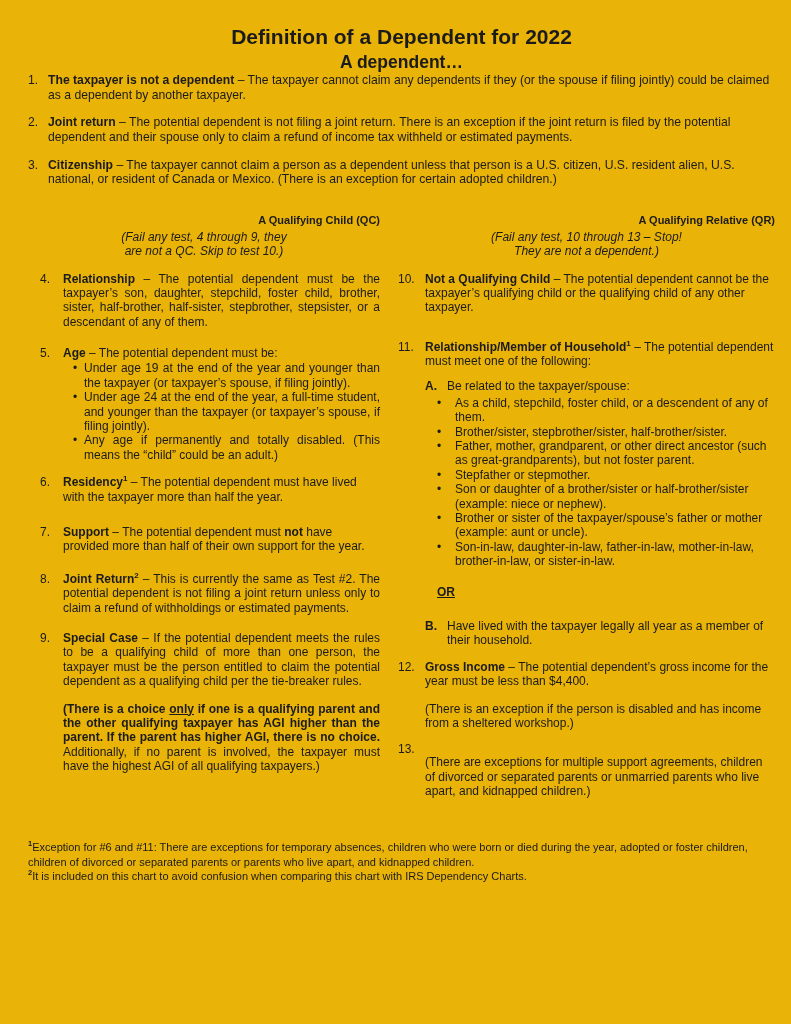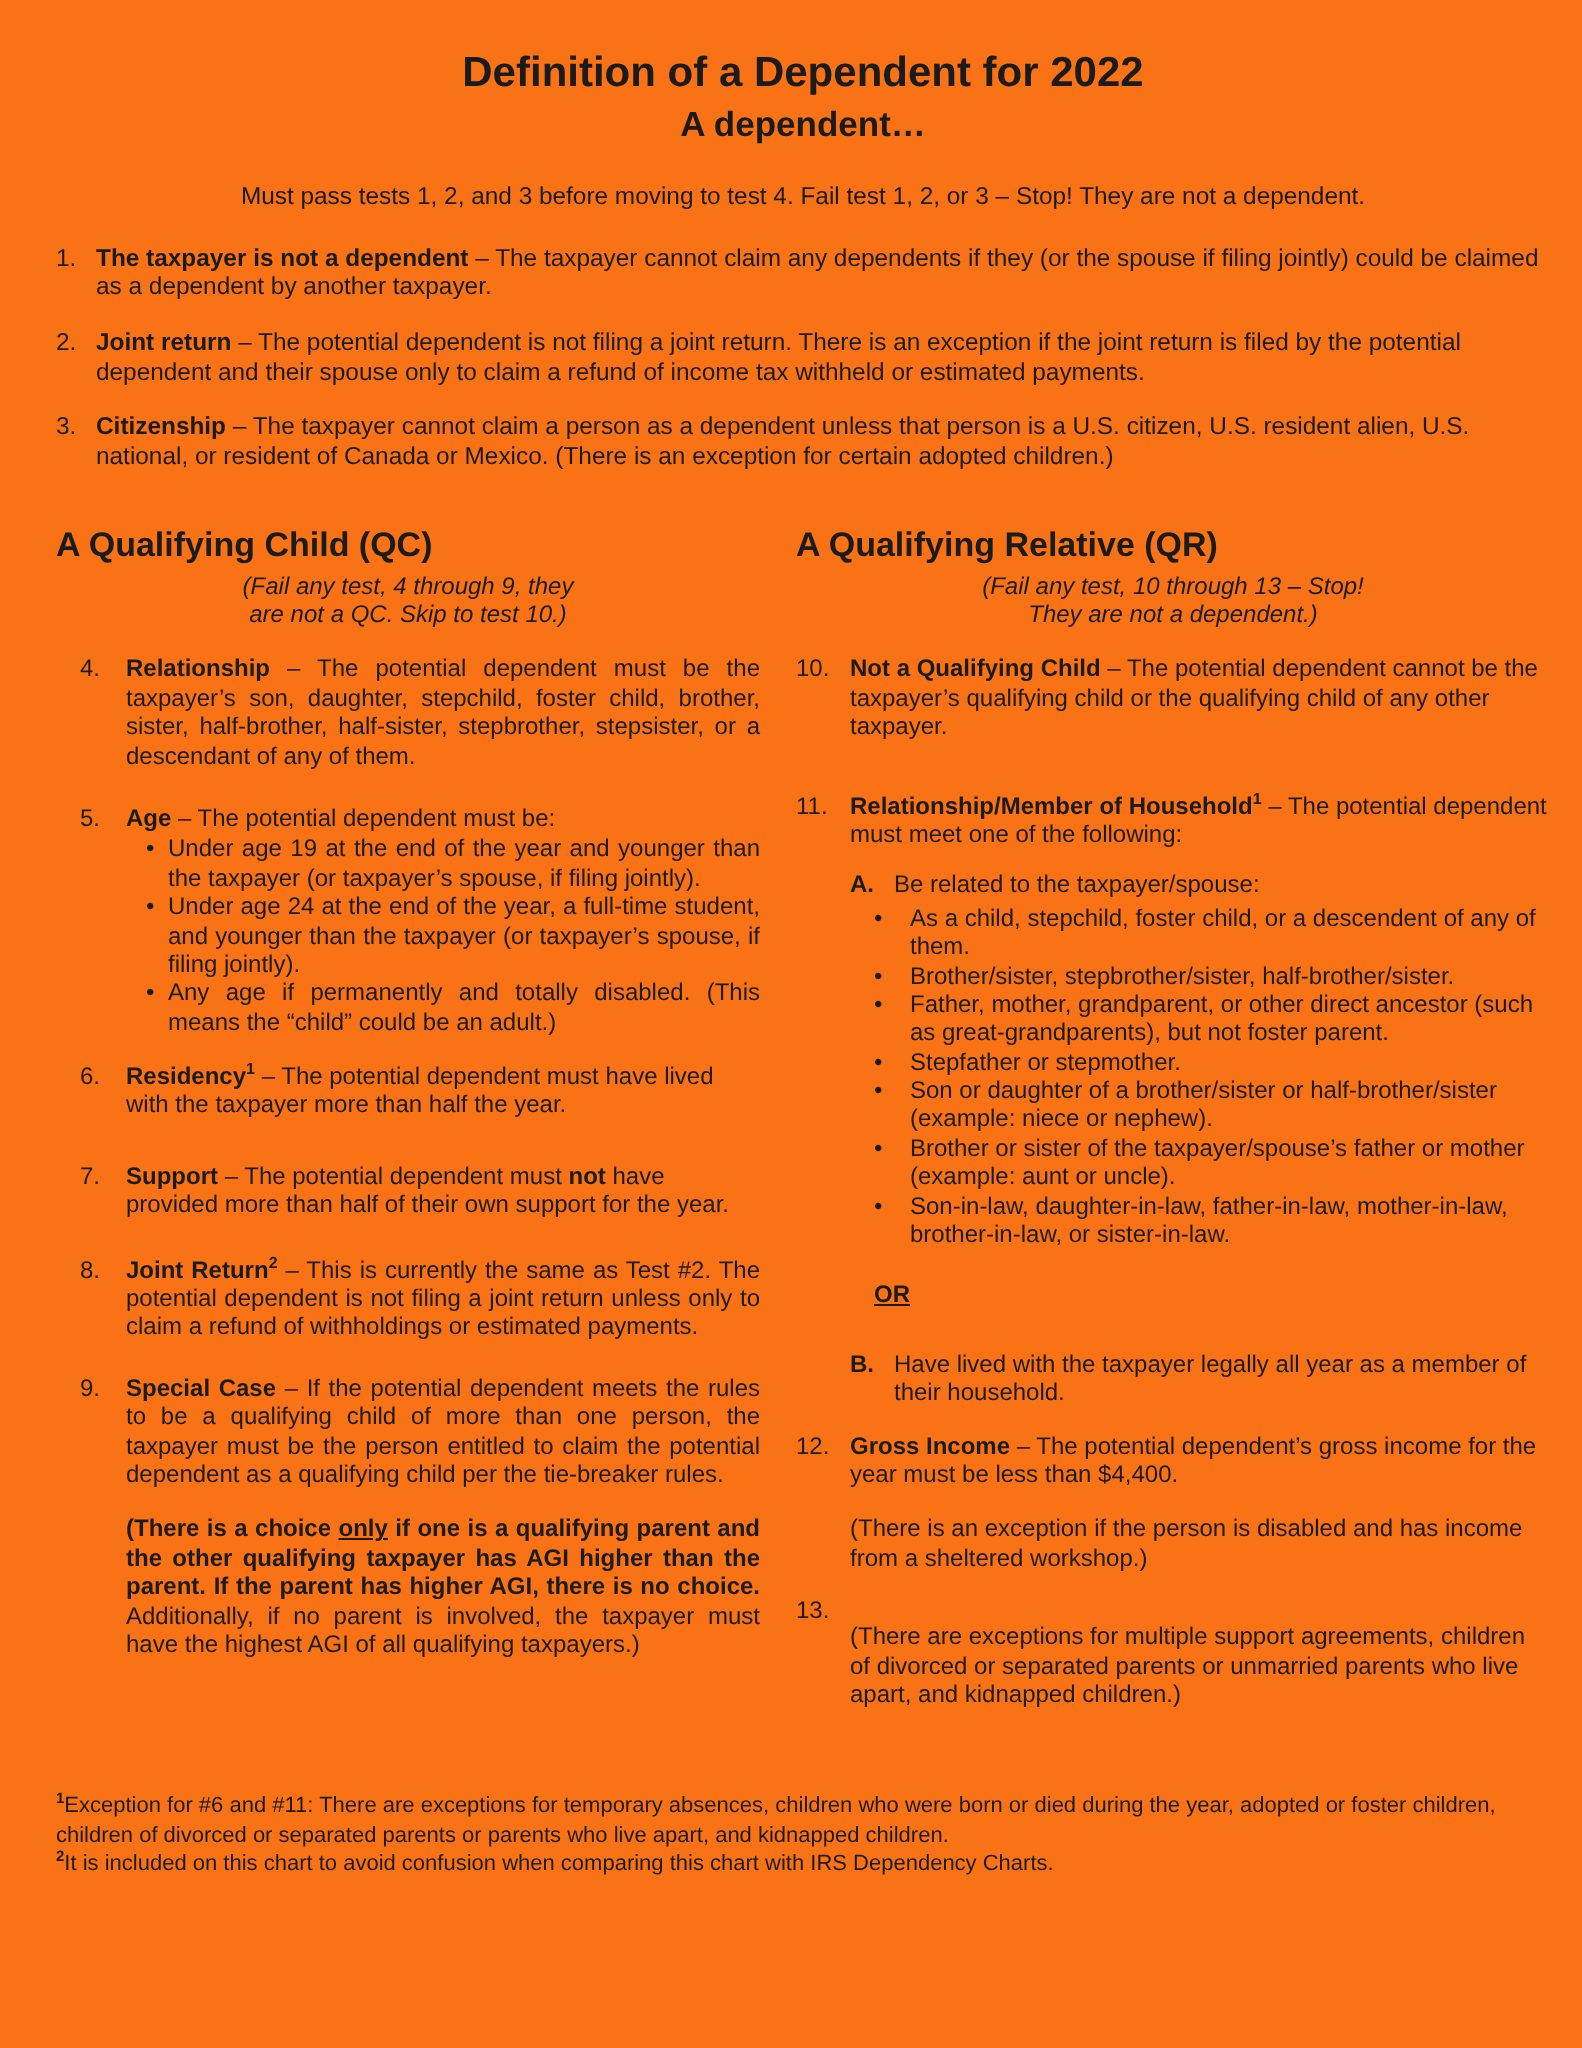--- a/index.html
+++ b/index.html
@@ -1,36 +1,36 @@
 <!DOCTYPE html>
 <html><head>
 <meta charset="utf-8">
 <style>
   html, body { margin: 0; padding: 0; background: #e8e8e8; }
   .page {
-    width: 791px; height: 1024px; background: #f97316; color: #1b1b1b;
+    width: 791px; height: 1024px; background: #eab308; color: #1b1b1b;
     font-family: "Liberation Sans", sans-serif;
     font-size: 12px; line-height: 1.2;
     box-sizing: border-box; padding: 24px 16px 0 28px;
     overflow: hidden; margin: 0 auto; position: relative;
   }
   b, .b { font-weight: 700; }
   sup { font-size: 8px; vertical-align: super; line-height: 0; }
 
   .title { margin: 0; text-align: center; font-size: 21px; font-weight: 700; }
   .subtitle { margin: 3px 0 0; text-align: center; font-size: 17.5px; font-weight: 700; }
   .intro { text-align: center; margin: 18px 0 16px; font-size: 12.2px; }
 
   .tests { margin: 0 4px 0 0; font-size: 12.2px; }
   .titem { display: flex; margin-bottom: 13px; }
   .titem .num { flex: 0 0 20px; }
   .titem .tbody { flex: 1; margin: 0; }
 
   .columns { display: grid; grid-template-columns: 352px 377px; column-gap: 18px; margin-top: 4px; }
-  .colheader { margin: 14px 0 3px; text-align: left; font-size: 17px; font-weight: 700; }
+  .colheader { margin: 14px 0 3px; text-align: right; font-size: 11px; font-weight: 700; }
   .subhead { text-align: center; font-style: italic; margin-bottom: 13px; line-height: 1.18; }
 
   .citem { display: flex; margin-bottom: 16px; }
   .left .citem { padding-left: 12px; }
   .left .citem .num { flex: 0 0 23px; }
   .right .citem .num { flex: 0 0 27px; }
   .citem .body { flex: 1; }
   .just { text-align: justify; }
 
   ul.lb { list-style: none; margin: 1px 0 0; padding: 0; }
@@ -61,21 +61,20 @@
   .footnotes p { margin: 0; }
   .footnotes sup { font-size: 7.5px; font-weight: 700; }
 </style>
 </head>
 <body>
 
 <div class="page">
 
   <h1 class="title">Definition of a Dependent for 2022</h1>
   <h2 class="subtitle">A dependent…</h2>
-  <p class="intro">Must pass tests 1, 2, and 3 before moving to test 4. Fail test 1, 2, or 3 – Stop! They are not a dependent.</p>
 
   <div class="tests">
     <div class="titem">
       <span class="num">1.</span>
       <p class="tbody"><b>The taxpayer is not a dependent</b><span> – The taxpayer cannot claim any dependents if they (or the spouse if filing jointly) could be claimed as a dependent by another taxpayer.</span></p>
     </div>
     <div class="titem">
       <span class="num">2.</span>
       <p class="tbody"><b>Joint return</b><span> – The potential dependent is not filing a joint return. There is an exception if the joint return is filed by the potential dependent and their spouse only to claim a refund of income tax withheld or estimated payments.</span></p>
     </div>

